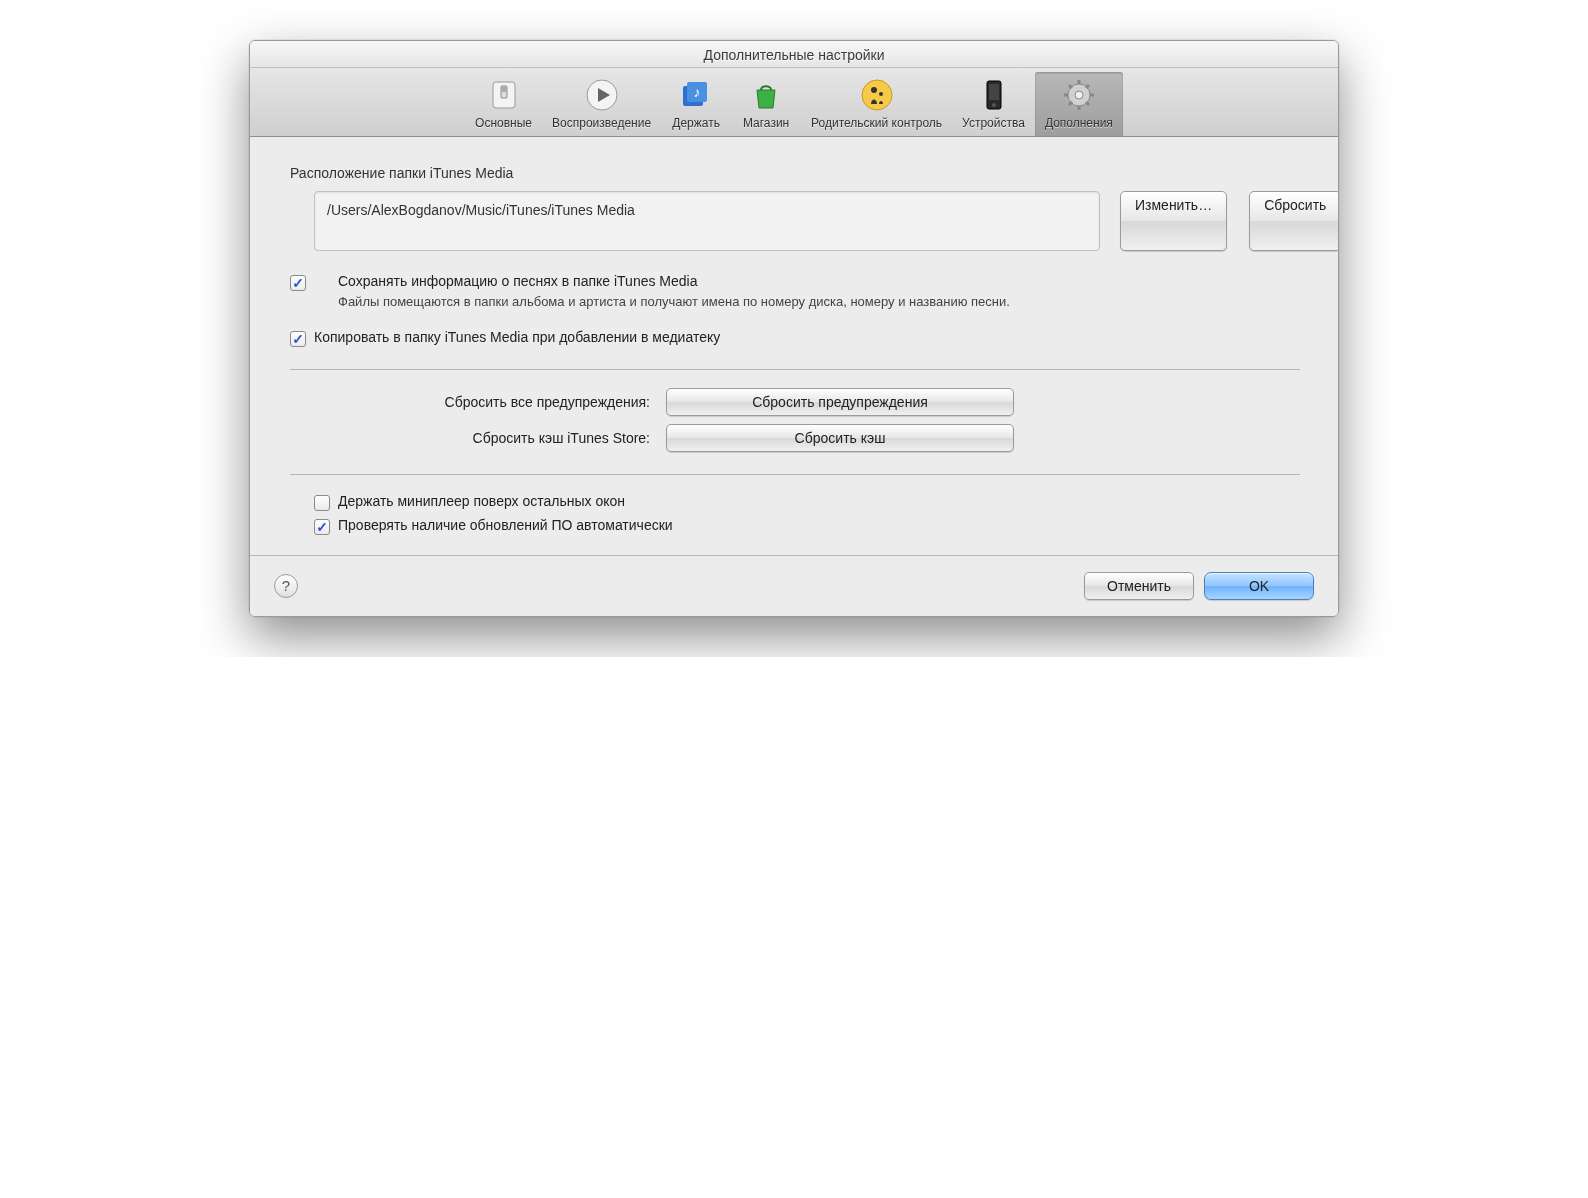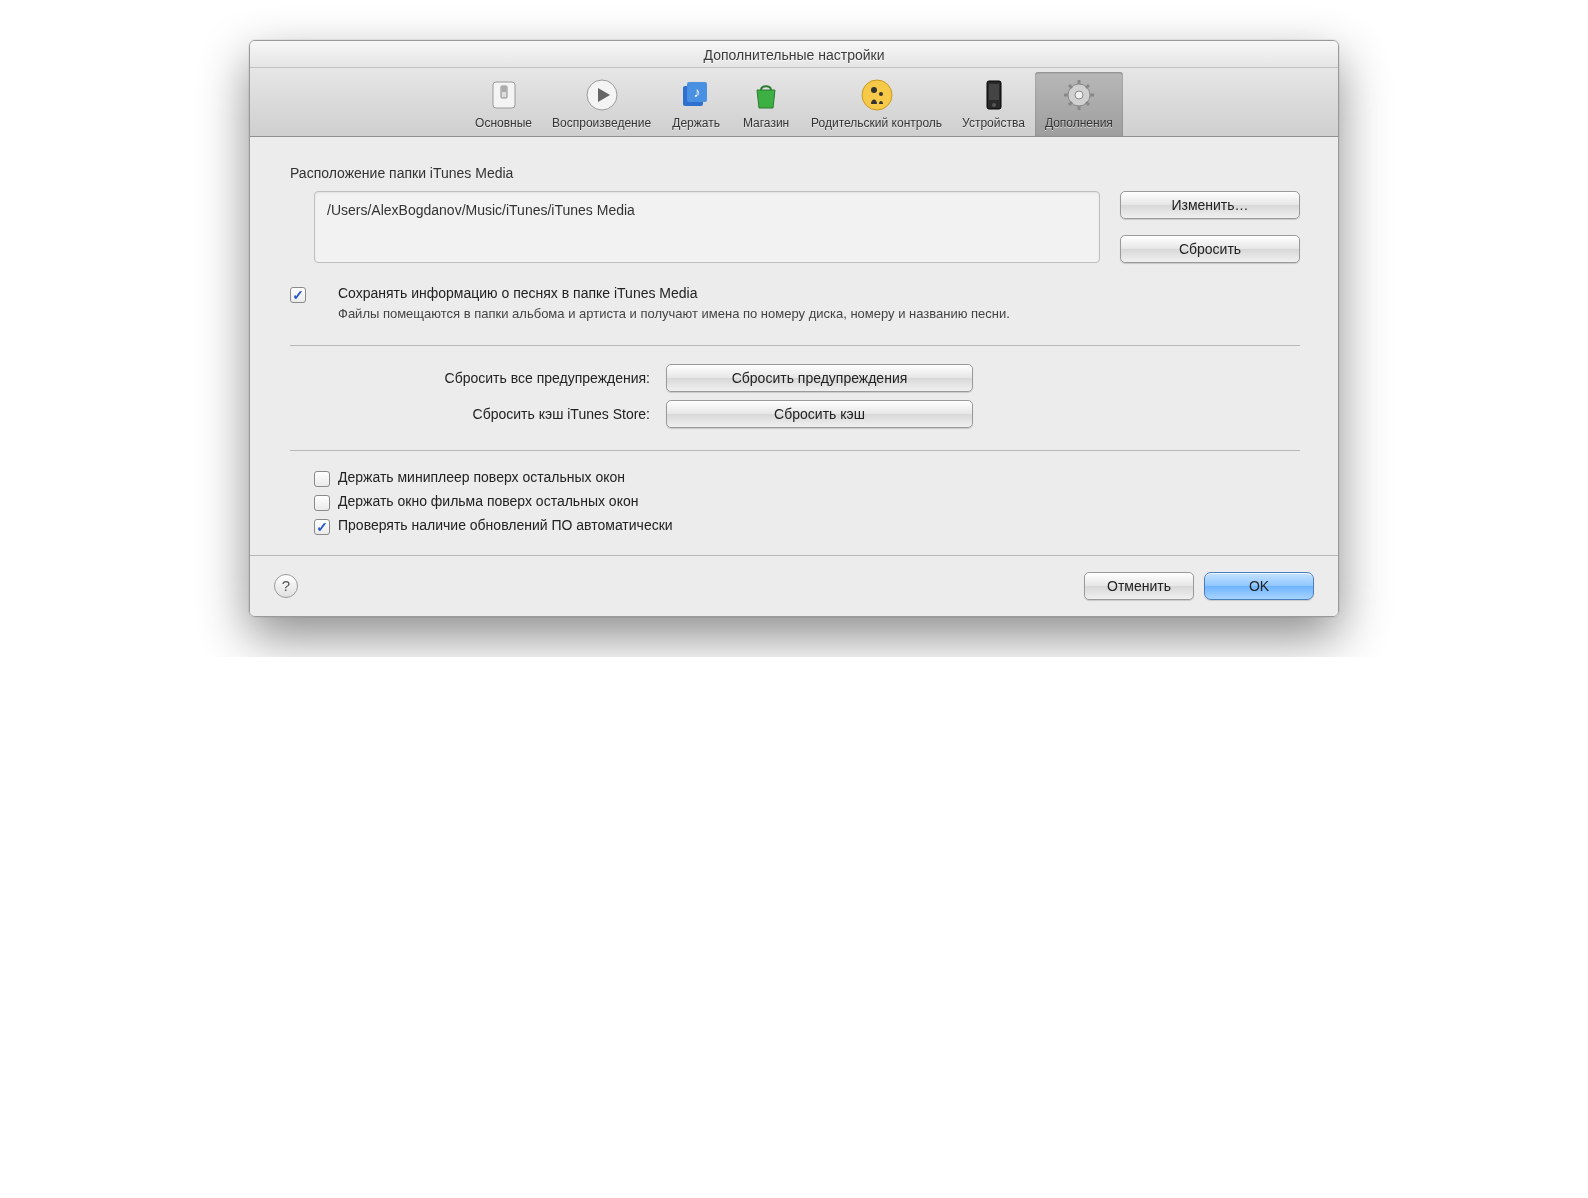--- a/index.html
+++ b/index.html
@@ -81,22 +81,22 @@
     background: #f2f2f2;
     border: 1px solid #bfbfbf;
     border-radius: 4px;
     padding: 10px 12px 32px 12px;
     font-size: 14px;
     color: #333;
     box-shadow: inset 0 1px 2px rgba(0,0,0,0.08);
   }
   .side-buttons {
     display: flex;
-    flex-direction: column;
-    gap: 16px;
+    flex-direction: row;
+    gap: 22px;
     width: 180px;
   }
   .aqua-button {
     background: linear-gradient(#ffffff, #e6e6e6 50%, #d8d8d8 51%, #f0f0f0);
     border: 1px solid #9a9a9a;
     border-radius: 5px;
     padding: 5px 14px;
     font-size: 14px;
     color: #222;
     text-align: center;
@@ -152,21 +152,21 @@
     align-items: center;
     gap: 16px;
     margin: 8px 0;
   }
   .grid-label {
     width: 360px;
     text-align: right;
     font-size: 14px;
   }
   .grid-row .aqua-button {
-    width: 307px;
+    width: 348px;
     text-align: center;
   }
   .check-list {
     margin-left: 24px;
   }
   .check-list .check-row { margin-top: 6px; }
   .footer {
     display: flex;
     align-items: center;
     padding: 16px 24px;
@@ -301,42 +301,42 @@
     </div>
 
     <div class="check-row" style="margin-top:22px;gap:32px;">
       <div class="checkbox checked"></div>
       <div>
         <div class="check-text">Сохранять информацию о песнях в папке iTunes Media</div>
         <div class="check-sub">Файлы помещаются в папки альбома и артиста и получают имена по номеру диска, номеру и названию песни.</div>
       </div>
     </div>
 
+    <div class="check-row">
+      <div class="checkbox checked"></div>
+      <div class="check-text">Копировать в папку iTunes Media при добавлении в медиатеку</div>
+    </div>
 
     <hr class="divider">
 
     <div class="grid-row">
       <div class="grid-label">Сбросить все предупреждения:</div>
       <div class="aqua-button">Сбросить предупреждения</div>
     </div>
     <div class="grid-row">
       <div class="grid-label">Сбросить кэш iTunes Store:</div>
       <div class="aqua-button">Сбросить кэш</div>
     </div>
 
     <hr class="divider">
 
     <div class="check-list">
       <div class="check-row">
         <div class="checkbox"></div>
         <div class="check-text">Держать миниплеер поверх остальных окон</div>
-      </div>
-      <div class="check-row">
-        <div class="checkbox"></div>
-        <div class="check-text">Держать окно фильма поверх остальных окон</div>
       </div>
       <div class="check-row">
         <div class="checkbox checked"></div>
         <div class="check-text">Проверять наличие обновлений ПО автоматически</div>
       </div>
     </div>
 
   </div>
 
   <div class="footer">

